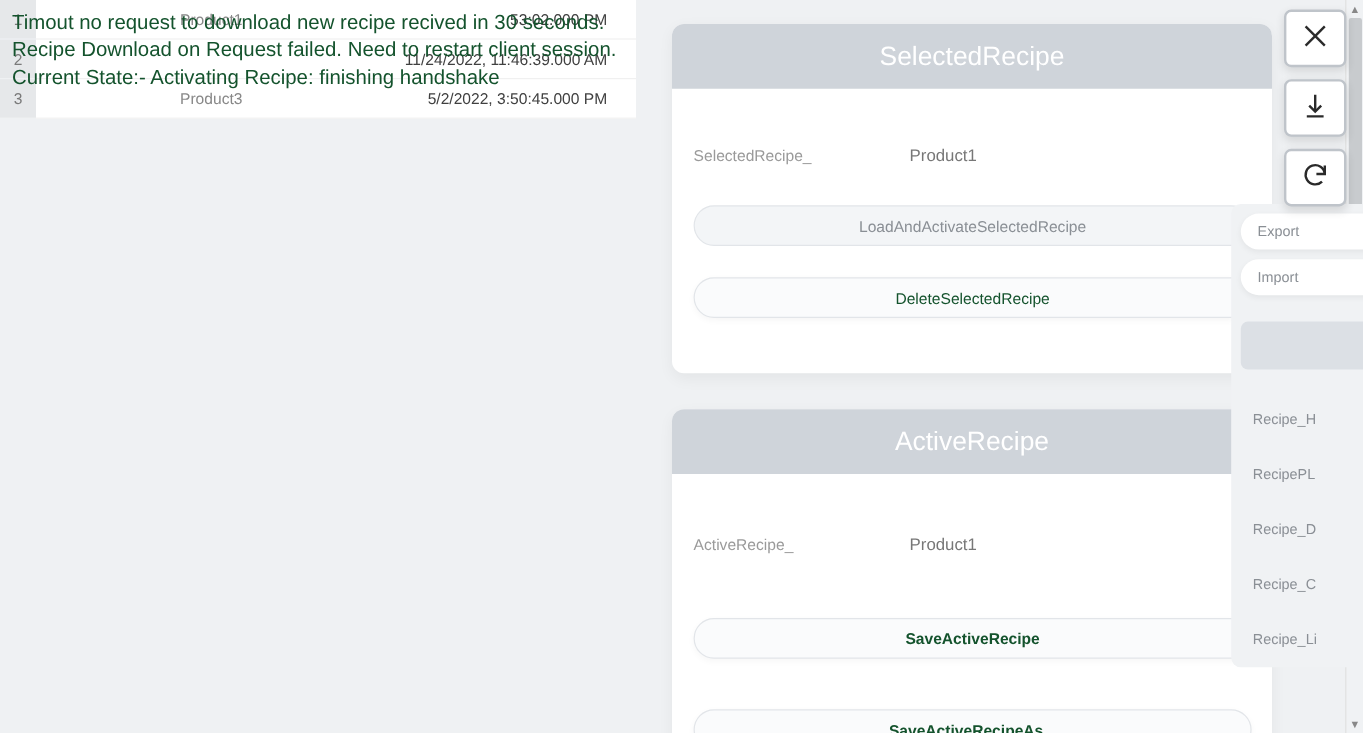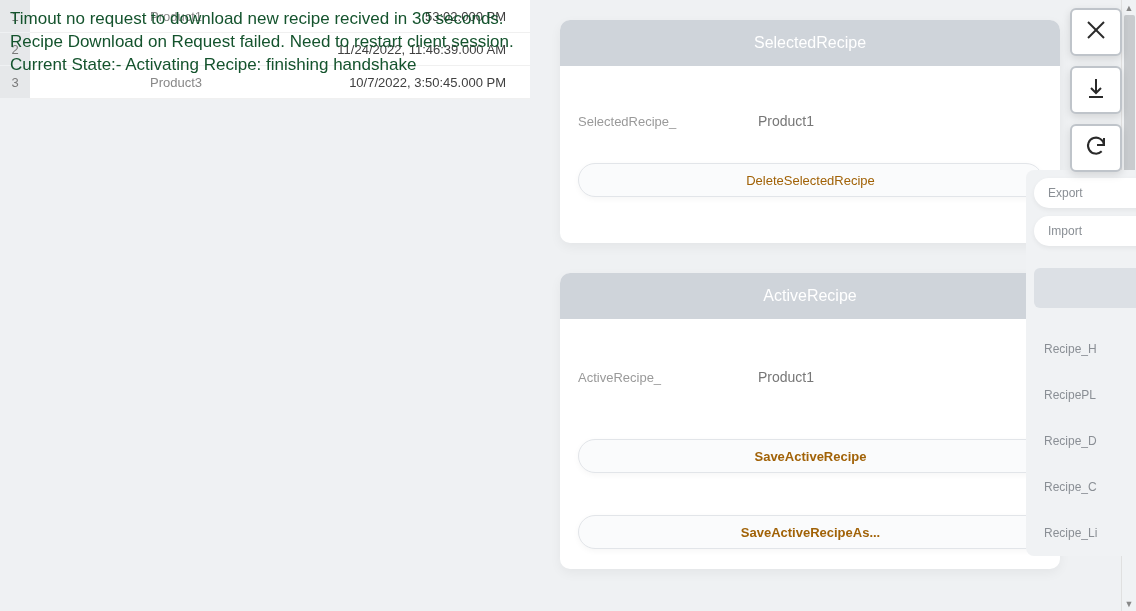--- a/index.html
+++ b/index.html
@@ -83,21 +83,21 @@
       background: #fff;
       border-radius: 10px;
       width: 500px;
       box-shadow: 0 4px 12px rgba(0,0,0,0.05);
     }
     .card-header {
       background: #cfd4da;
       color: #fff;
       text-align: center;
       padding: 14px 0;
-      font-size: 16px;
+      font-size: 22px;
       font-weight: 500;
       border-radius: 10px 10px 0 0;
     }
     .card-body {
       padding: 47px 16px 20px 18px;
     }
     .field-row {
       display: flex;
       align-items: center;
       margin-bottom: 34px;
@@ -124,21 +124,21 @@
       justify-content: center;
       font-size: 13px;
       color: #8a8f95;
       cursor: pointer;
       margin-bottom: 26px;
       font-weight: 300;
     }
     .pill-button.light {
       background: #fafbfc;
       box-shadow: 0 2px 6px rgba(0,0,0,0.04);
-      color: #a16207;
+      color: #14532d;
     }
     .right-rail {
       position: absolute;
       right: 14px;
       top: 8px;
       display: flex;
       flex-direction: column;
       gap: 10px;
       z-index: 50;
     }
@@ -243,34 +243,35 @@
         <div class="cell-name">Product1</div>
         <div class="cell-date">53:02.000 PM</div>
       </div>
       <div class="table-row">
         <div class="row-num">2</div>
         <div class="cell-date">11/24/2022, 11:46:39.000 AM</div>
       </div>
       <div class="table-row">
         <div class="row-num">3</div>
         <div class="cell-name">Product3</div>
-        <div class="cell-date">10/7/2022, 3:50:45.000 PM</div>
+        <div class="cell-date">5/2/2022, 3:50:45.000 PM</div>
       </div>
     </div>
   </div>
 
   <div class="center-panel">
 
     <div class="card">
       <div class="card-header">SelectedRecipe</div>
       <div class="card-body">
         <div class="field-row">
           <span class="field-label">SelectedRecipe_</span>
           <span class="field-value">Product1</span>
         </div>
+        <div class="pill-button">LoadAndActivateSelectedRecipe</div>
         <div class="pill-button light">DeleteSelectedRecipe</div>
       </div>
     </div>
 
     <div class="card">
       <div class="card-header">ActiveRecipe</div>
       <div class="card-body active-body">
         <div class="field-row">
           <span class="field-label">ActiveRecipe_</span>
           <span class="field-value">Product1</span>

